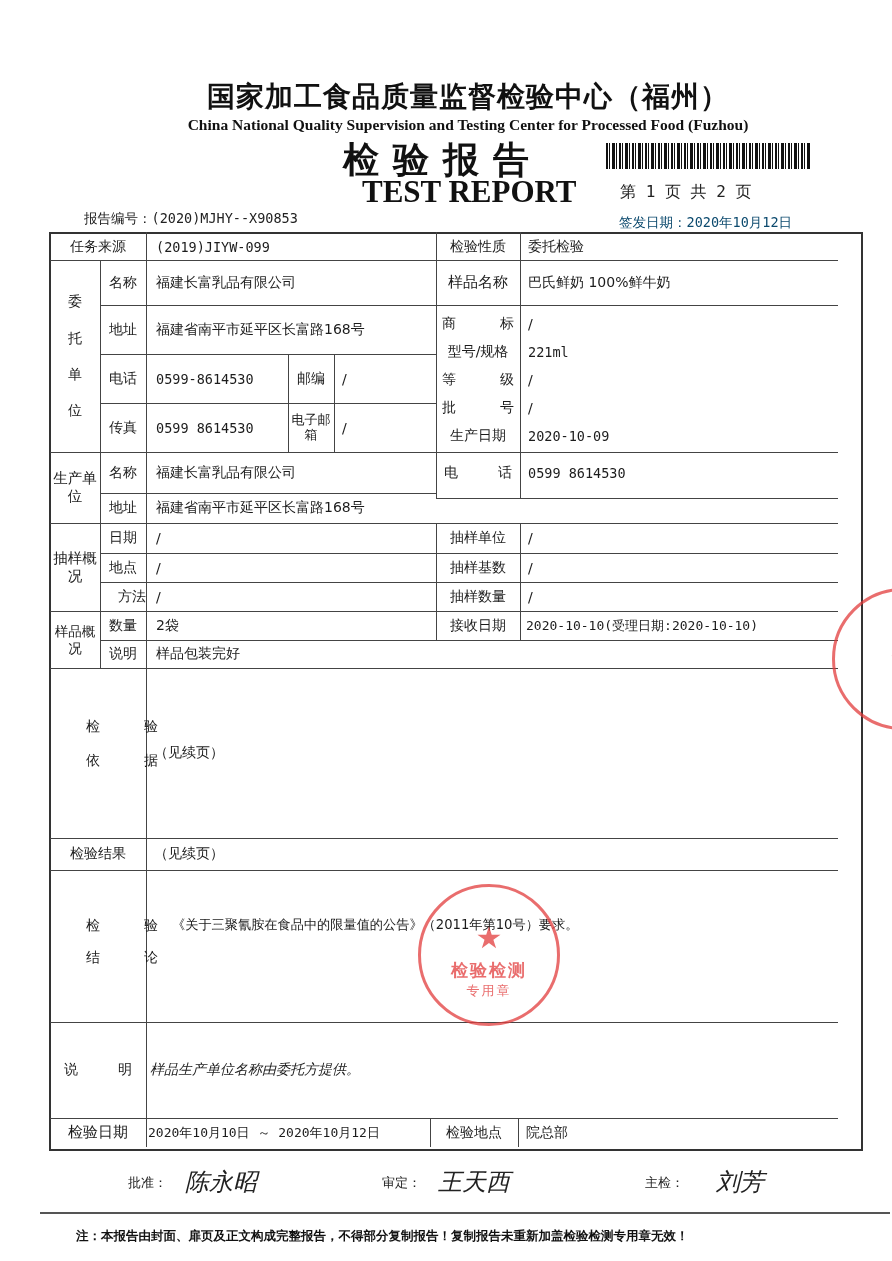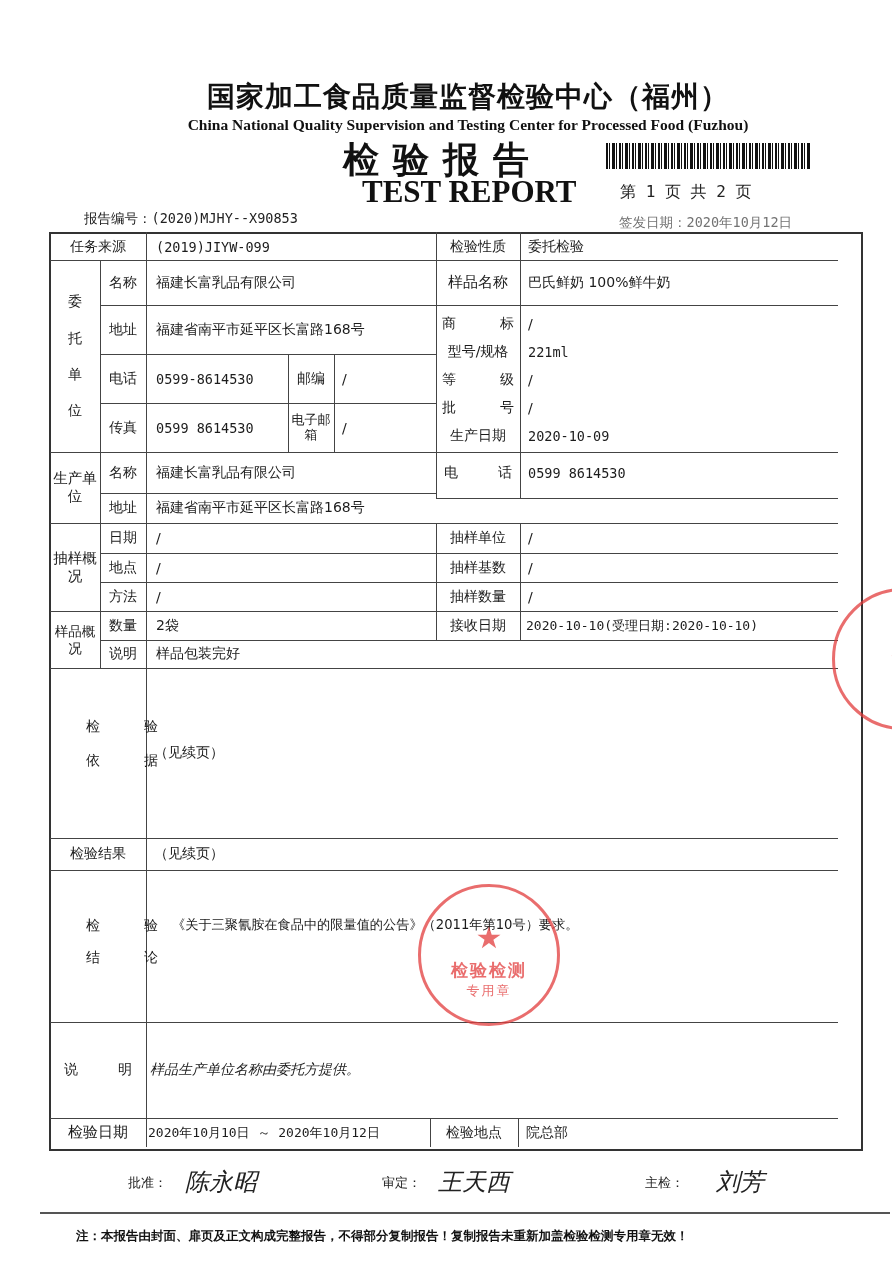--- a/index.html
+++ b/index.html
@@ -5,21 +5,21 @@
   html, body { margin:0; padding:0; background:#ffffff; }
   body { width:892px; height:1261px; position:relative; overflow:hidden; font-family:"DejaVu Sans", sans-serif; color:#1a1a1a; }
   .abs { position:absolute;padding-left:22px; }
   .title-cn { left:0; width:892px; top:78px; text-align:center; font-family:"DejaVu Serif", serif; font-size:28px; font-weight:bold; letter-spacing:1px; color:#111; }
   .title-en { left:0; width:892px; top:116px; text-align:center; font-family:"Liberation Serif", serif; font-size:15.5px; font-weight:bold; color:#111; }
   .report-cn { left:311px; top:136px; font-family:Liberation Mono, monospace; font-size:36px; font-weight:bold; letter-spacing:14px; color:#111;margin-left:10px; }
   .report-en { left:340px; top:174px; font-family:"Liberation Serif", serif; font-size:31px; font-weight:bold; color:#111; }
   .barcode { left:606px; top:143px; width:182px; height:26px; background:repeating-linear-gradient(90deg,#111 0 2px,#fff 2px 3px,#111 3px 4px,#fff 4px 6px,#111 6px 9px,#fff 9px 10px,#111 10px 11px,#fff 11px 13px); }
   .page-info { left:598px; top:182px; font-size:16px; font-family:"DejaVu Sans Mono", monospace; color:#222; }
   .report-no { left:62px; top:210px; font-size:13.5px; font-family:"DejaVu Sans Mono", monospace; color:#222; }
-  .issue-date { left:597px; top:214px; font-size:13.5px; font-family:"DejaVu Sans Mono", monospace; color:#737373; }
+  .issue-date { left:597px; top:214px; font-size:13.5px; font-family:"DejaVu Sans Mono", monospace; color:#0c4a6e; }
   .frame { border:2px solid #333; }
   .hl { position:absolute; height:0; border-top:1.5px solid #444; }
   .vl { position:absolute; width:0; border-left:1.5px solid #444; }
   .cell { position:absolute; font-size:14px; color:#1c1c1c; white-space:nowrap; display:flex; align-items:center; }
   .lbl { justify-content:center; }
   .mono { font-family:"DejaVu Sans Mono", monospace; font-size:13.5px; }
   .spread { justify-content:space-between; padding:0 6px; box-sizing:border-box; }
   .vert { flex-direction:column; justify-content:center; line-height:1.9; }
   .stamp { position:absolute; border-radius:50%; border:3px solid rgba(225,60,60,0.75); color:rgba(225,60,60,0.75); display:flex; flex-direction:column; align-items:center; justify-content:center; pointer-events:none; }
   .sig { position:absolute; font-family:"DejaVu Serif", serif; font-style:italic; font-size:24px; color:#222; }
@@ -131,21 +131,21 @@
 <div class="cell lbl" style="left:100px; top:523px; width:46px; height:30px;">日期</div>
 <div class="cell" style="left:156px; top:523px; width:270px; height:30px;">/</div>
 <div class="cell lbl" style="left:436px; top:523px; width:84px; height:30px;">抽样单位</div>
 <div class="cell" style="left:528px; top:523px; width:300px; height:30px;">/</div>
 
 <div class="cell lbl" style="left:100px; top:553px; width:46px; height:29px;">地点</div>
 <div class="cell" style="left:156px; top:553px; width:270px; height:29px;">/</div>
 <div class="cell lbl" style="left:436px; top:553px; width:84px; height:29px;">抽样基数</div>
 <div class="cell" style="left:528px; top:553px; width:300px; height:29px;">/</div>
 
-<div class="cell lbl" style="left:100px; top:582px; width:46px; height:29px;">方法</div>
+<div class="cell lbl" style="left:109px; top:582px; width:46px; height:29px;">方法</div>
 <div class="cell" style="left:156px; top:582px; width:270px; height:29px;">/</div>
 <div class="cell lbl" style="left:436px; top:582px; width:84px; height:29px;">抽样数量</div>
 <div class="cell" style="left:528px; top:582px; width:300px; height:29px;">/</div>
 
 <div class="cell lbl" style="left:52px; top:611px; width:46px; height:57px; white-space:normal; text-align:center; line-height:1.25; font-size:13.5px;">样品概况</div>
 <div class="cell lbl" style="left:100px; top:611px; width:46px; height:29px;">数量</div>
 <div class="cell" style="left:156px; top:611px; width:270px; height:29px;">2袋</div>
 <div class="cell lbl" style="left:436px; top:611px; width:84px; height:29px;">接收日期</div>
 <div class="cell mono" style="left:526px; top:611px; width:310px; height:29px; font-size:13px;">2020-10-10(受理日期:2020-10-10)</div>
 <div class="cell lbl" style="left:100px; top:640px; width:46px; height:28px;">说明</div>

